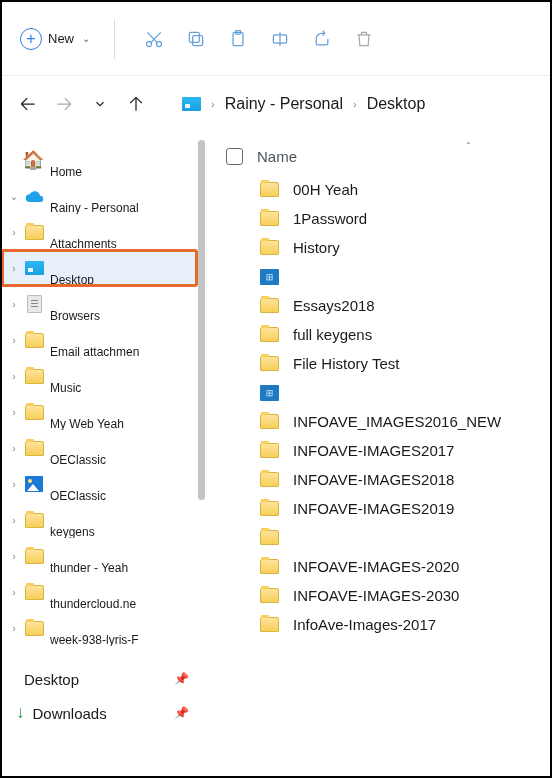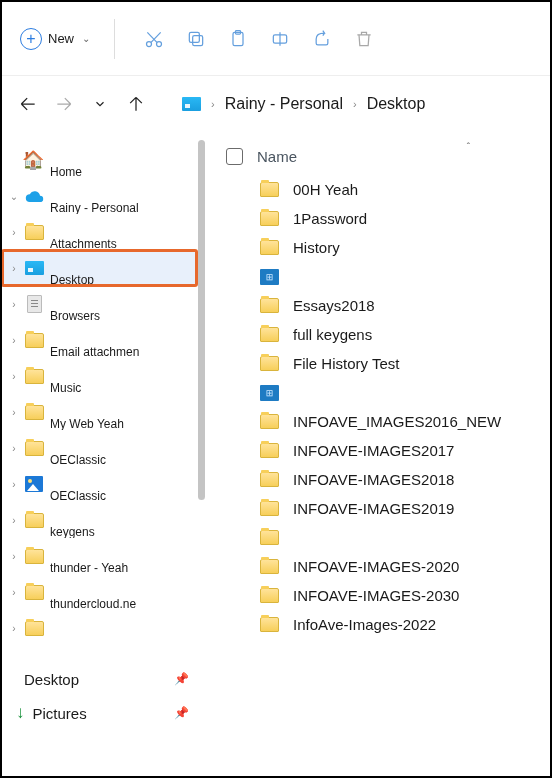--- a/index.html
+++ b/index.html
@@ -397,31 +397,32 @@
           <span class="icn">
             <span class="folder-ico"></span>
           </span>
           <span class="lbl">thundercloud.ne</span>
         </div>
         <div class="tree-item child">
           <span class="exp">›</span>
           <span class="icn">
             <span class="folder-ico"></span>
           </span>
+          <span class="lbl">week-938-lyris-F</span>
         </div>
       </div>
     <div class="qa" id="qa-items">
         <div class="qa-item">
           <span class="icn"><span class="desktop-ico"></span></span>
           <span>Desktop</span>
           <span class="pin">📌</span>
         </div>
         <div class="qa-item">
           <span class="icn"><span class="dl-ico">↓</span></span>
-          <span>Pictures</span>
+          <span>Downloads</span>
           <span class="pin">📌</span>
         </div>
       </div>
   </div>
 
   <div class="files">
     <div class="scroll-stub"></div>
     <div class="fheader">
       <span class="chk"></span>
       <span>Name</span>
@@ -482,17 +483,17 @@
         <div class="file-row">
           <span class="folder-ico"></span>
           <span>INFOAVE-IMAGES-2020</span>
         </div>
         <div class="file-row">
           <span class="folder-ico"></span>
           <span>INFOAVE-IMAGES-2030</span>
         </div>
         <div class="file-row">
           <span class="folder-ico"></span>
-          <span>InfoAve-Images-2022</span>
+          <span>InfoAve-Images-2017</span>
         </div>
       </div>
   </div>
 </div>
 
 </body></html>

